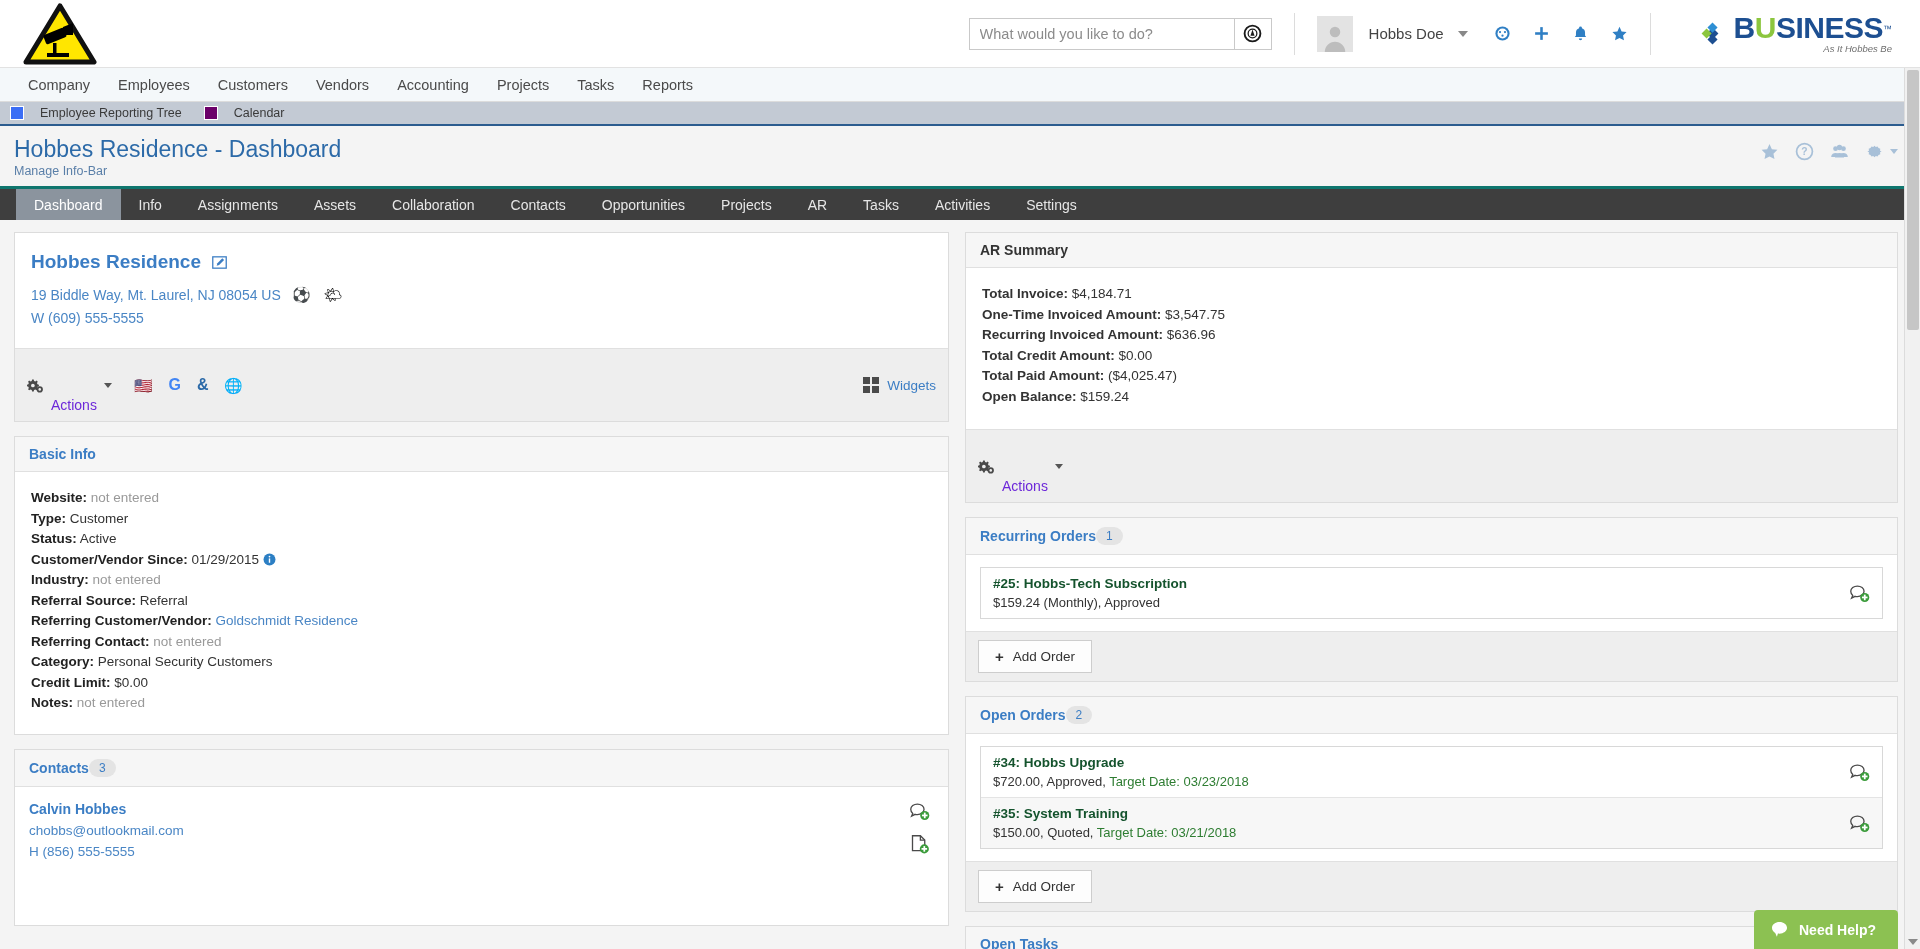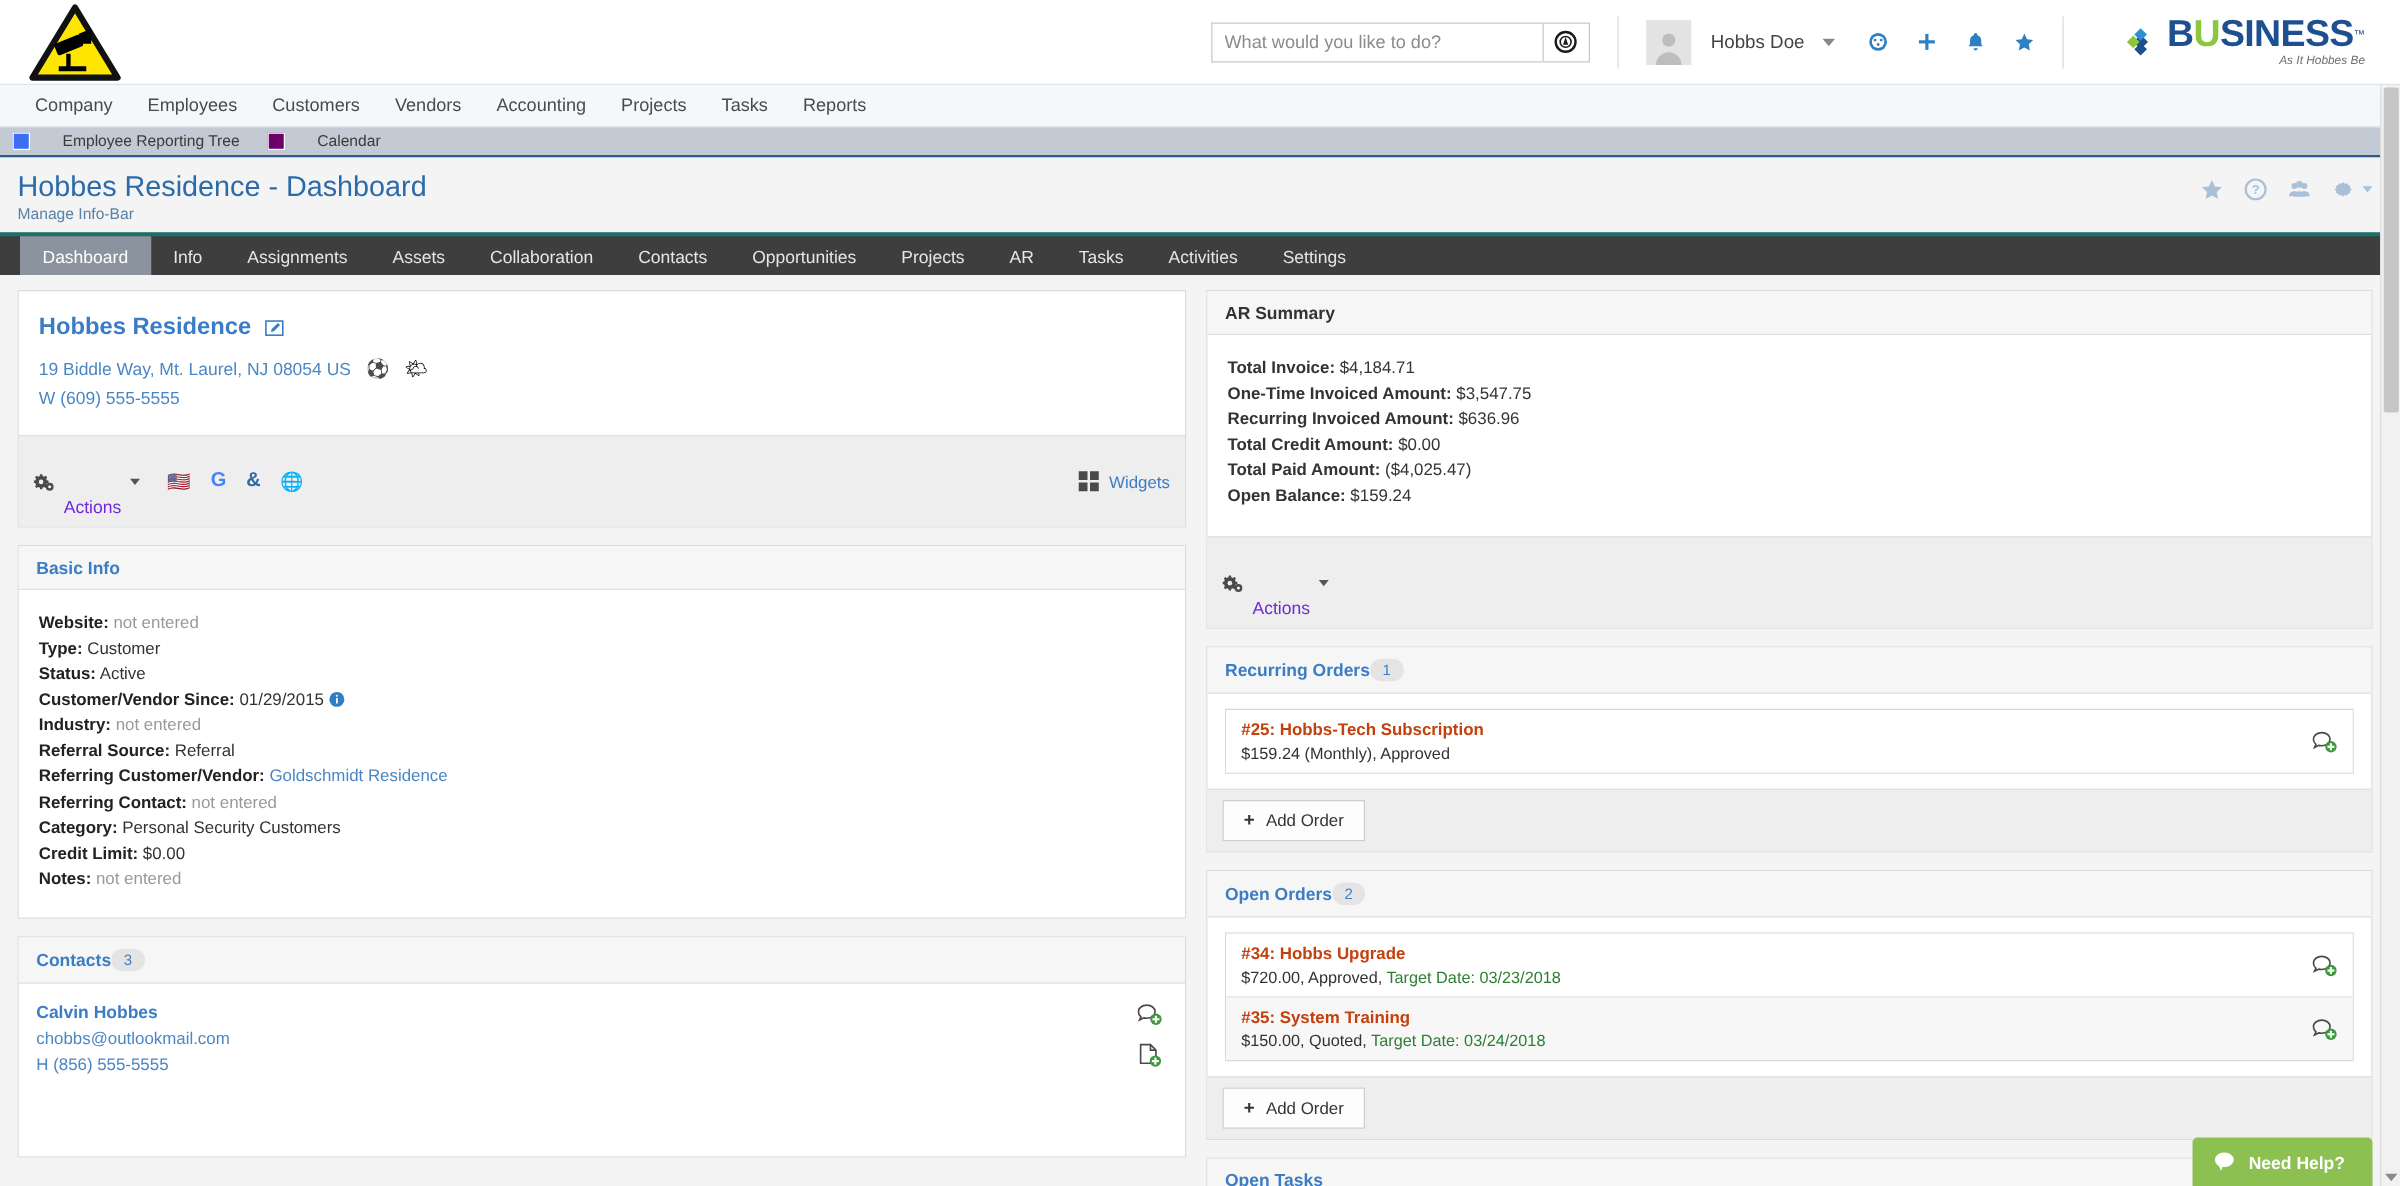--- a/index.html
+++ b/index.html
@@ -78,21 +78,21 @@
   }
 
   
   .infobar {
     height: 24px; background: #c3cad4;
     display: flex; align-items: center; padding-left: 10px;
     border-bottom: 2px solid #2c5c8f;
   }
   .ib-item { display: flex; align-items: center; margin-right: 22px; cursor: pointer; }
   .ib-swatch { width: 14px; height: 14px; border: 1px solid #fff; }
-  .ib-label { font-size: 12.5px; color: #3a3a3a; margin-left: 26px; }
+  .ib-label { font-size: 12.5px; color: #3a3a3a; margin-left: 16px; }
 
   
   .page-head {
     background: #f4f4f4; padding: 10px 0 8px 14px;
     display: flex; align-items: flex-start; justify-content: space-between;
   }
   .page-title { font-size: 23px; color: #2c6aa8; font-weight: normal; line-height: 1.15; }
   .page-sub { font-size: 12.5px; color: #5a7fa8; margin-top: 2px; cursor: pointer; }
   .page-head-icons { display: flex; align-items: center; gap: 16px; padding-right: 22px; padding-top: 6px; }
   .page-head-icons svg { width: 19px; height: 19px; fill: #a8c0d8; cursor: pointer; }
@@ -179,21 +179,21 @@
   .ar-line { font-size: 13.5px; color: #333; line-height: 20.5px; }
 
   
   .order-list { border: 1px solid #d8d8d8; }
   .order-row {
     display: flex; justify-content: space-between; align-items: center;
     padding: 8px 12px; background: #fff;
   }
   .order-row + .order-row { border-top: 1px solid #e4e4e4; }
   .order-row.alt { background: #f7f7f7; }
-  .order-title { font-size: 13.5px; color: #c2410c; font-weight: bold; cursor: pointer; }
+  .order-title { font-size: 13.5px; color: #14532d; font-weight: bold; cursor: pointer; }
   .order-meta { font-size: 13px; color: #333; margin-top: 4px; }
   .order-meta .greenish { color: #2e7d32; }
   .order-row svg { width: 21px; height: 21px; cursor: pointer; }
 
   .add-btn {
     background: #fdfdfd; border: 1px solid #cdcdcd;
     padding: 7px 16px; font-size: 13.5px; color: #333;
     display: inline-flex; align-items: center; gap: 9px; cursor: pointer;
   }
   .plus-glyph { font-weight: bold; font-size: 15px; }
@@ -551,21 +551,21 @@
             <svg viewBox="0 0 24 24">
               <path d="M2 9.5c0-3.3 3.4-6 7.6-6s7.6 2.7 7.6 6-3.4 6-7.6 6c-.9 0-1.8-.1-2.6-.3L3 17.2l1.3-2.9C2.9 13.1 2 11.4 2 9.5z" fill="none" stroke="#4a4a4a" stroke-width="1.5"></path>
               <circle cx="18" cy="16.5" r="5.2" fill="#3a9b3a"></circle>
               <rect x="17" y="13.3" width="2" height="6.4" fill="#fff"></rect>
                 <rect x="14.8" y="15.5" width="6.4" height="2" fill="#fff"></rect>
             </svg>
           </div>
           <div class="order-row alt">
             <div>
               <div class="order-title">#35: System Training</div>
-              <div class="order-meta"><span>$150.00, Quoted, </span><span class="greenish">Target Date: 03/24/2018</span></div>
+              <div class="order-meta"><span>$150.00, Quoted, </span><span class="greenish">Target Date: 03/21/2018</span></div>
             </div>
             <svg viewBox="0 0 24 24">
               <path d="M2 9.5c0-3.3 3.4-6 7.6-6s7.6 2.7 7.6 6-3.4 6-7.6 6c-.9 0-1.8-.1-2.6-.3L3 17.2l1.3-2.9C2.9 13.1 2 11.4 2 9.5z" fill="none" stroke="#4a4a4a" stroke-width="1.5"></path>
               <circle cx="18" cy="16.5" r="5.2" fill="#3a9b3a"></circle>
               <rect x="17" y="13.3" width="2" height="6.4" fill="#fff"></rect>
                 <rect x="14.8" y="15.5" width="6.4" height="2" fill="#fff"></rect>
             </svg>
           </div>
         </div>
       </div>

